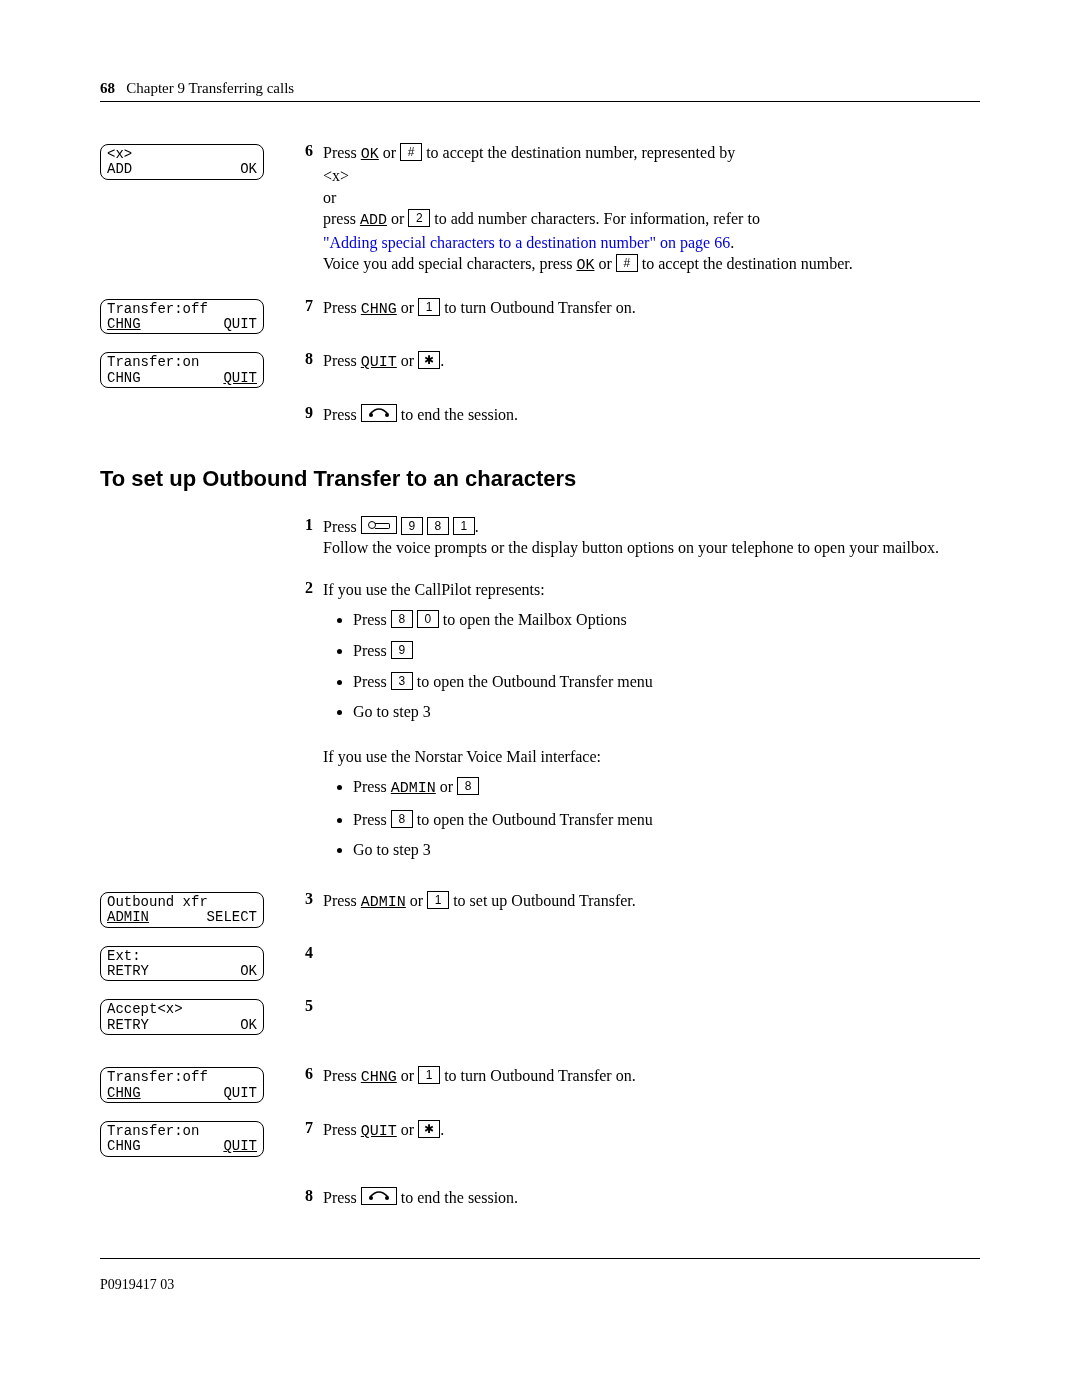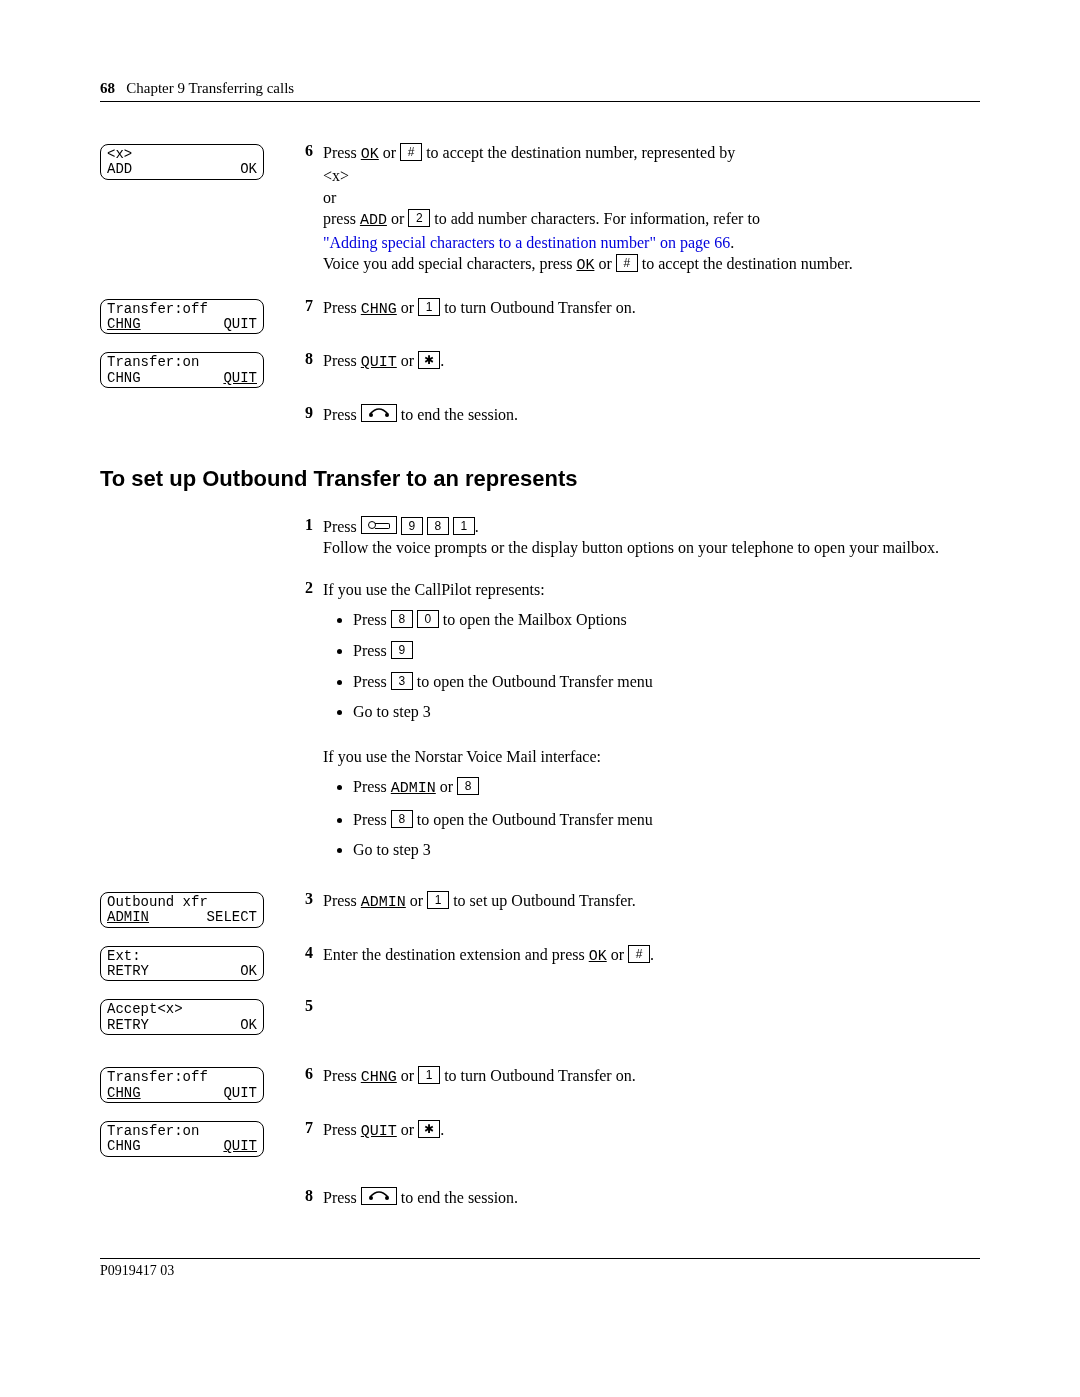--- a/index.html
+++ b/index.html
@@ -97,21 +97,21 @@
     font-family: Arial, Helvetica, sans-serif;
     font-size: 22px;
     font-weight: bold;
     margin: 40px 0 24px 0;
   }
   ul.sub { margin: 4px 0 4px 30px; padding:0; }
   ul.sub li { margin: 9px 0; list-style: disc; }
   .footer {
     border-top: 1px solid #000;
     margin-top: 50px;
-    padding-top: 4px;
+    padding-top: 18px;
     font-size: 14px;
   }
   .u { text-decoration: underline; }
   .block-space { height: 14px; }
 </style>
 </head>
 <body>
 
 <div class="page">
 
@@ -180,21 +180,21 @@
     <div class="num-col">9</div>
     <div class="body-col">
       <span>Press </span><span class="release-key"><svg width="22" height="14" viewBox="0 0 22 14">
             <path d="M2 8 Q11 -2 20 8" stroke="#000" stroke-width="1.6" fill="none"></path>
             <circle cx="3" cy="9" r="2" fill="#000"></circle>
             <circle cx="19" cy="9" r="2" fill="#000"></circle>
           </svg></span><span> to end the session.</span>
     </div>
   </div>
 
-  <h2 class="section">To set up Outbound Transfer to an represents</h2>
+  <h2 class="section">To set up Outbound Transfer to an characters</h2>
 
   <div class="row">
     <div class="lcd-col"></div>
     <div class="num-col">1</div>
     <div class="body-col">
       <span>Press </span><span class="feature-key"></span>
       <span class="key">9</span>
       <span class="key">8</span>
       <span class="key">1</span><span>.</span>
       <br><span>Follow the voice prompts or the display button options on your telephone to open your mailbox.</span>
@@ -246,23 +246,20 @@
     <div class="lcd-col">
       <div class="lcd">
         <div>Ext:</div>
         <div class="line2">
           <span>RETRY</span>
           <span>OK</span>
         </div>
       </div>
     </div>
     <div class="num-col">4</div>
-    <div class="body-col">
-      <span>Enter the destination extension and press </span><span class="soft">OK</span><span> or </span><span class="key">#</span><span>.</span>
-    </div>
   </div>
 
   <div class="row">
     <div class="lcd-col">
       <div class="lcd">
         <div>Accept&lt;x&gt;</div>
         <div class="line2">
           <span>RETRY</span>
           <span>OK</span>
         </div>

